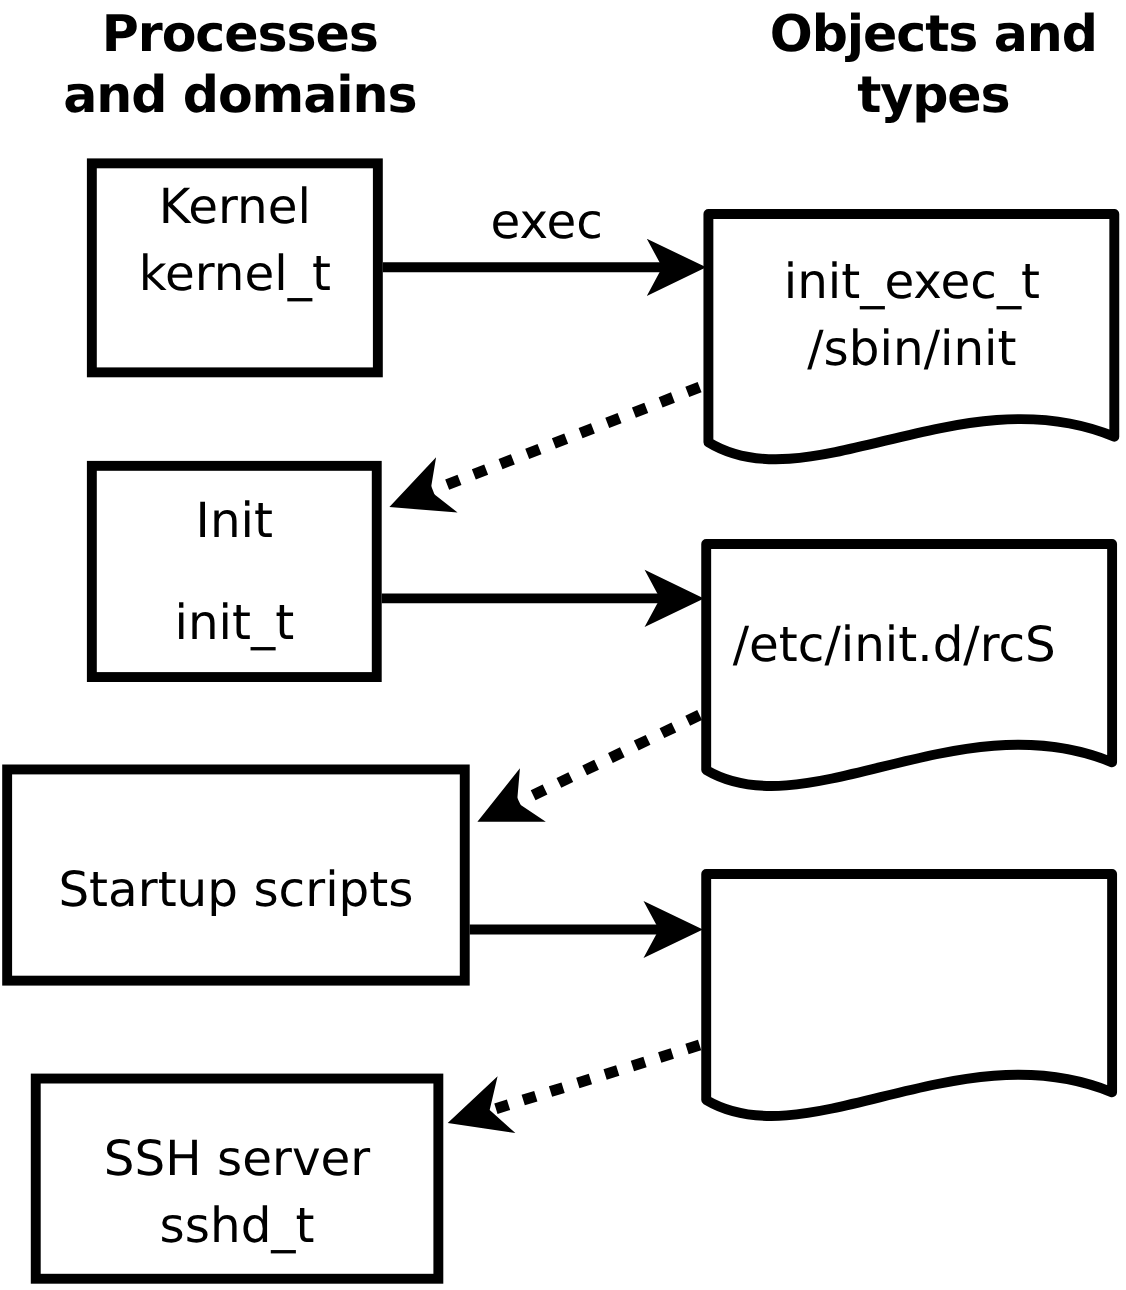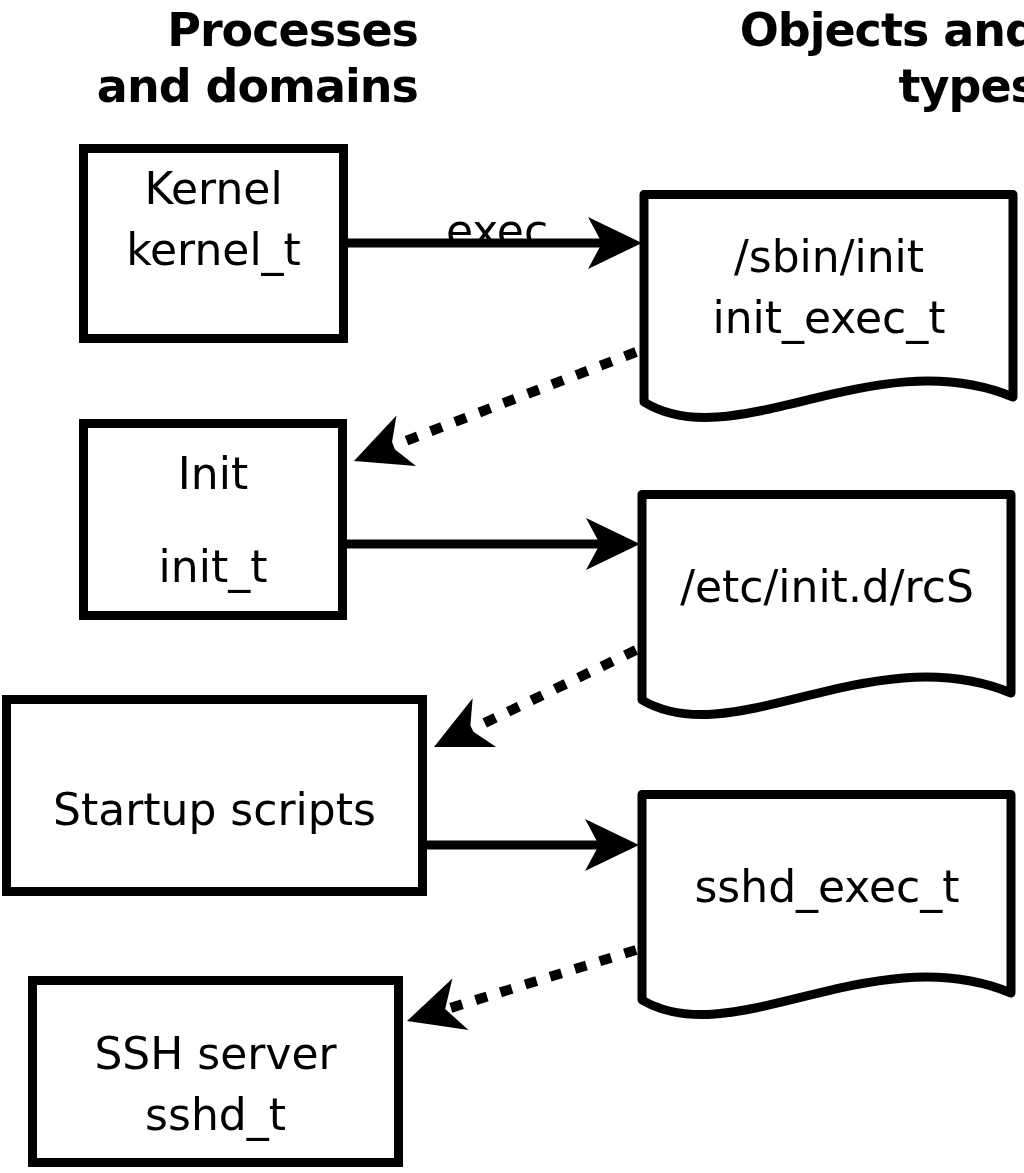--- a/index.html
+++ b/index.html
@@ -12,21 +12,21 @@
     font-family: "DejaVu Sans", "Liberation Sans", sans-serif;
     color: #000000;
   }
   #shapes {
     position: absolute;
     left: 0; top: 0;
     width: 1024px; height: 1173px;
   }
   .col-title {
     position: absolute;
-    text-align: right;
+    text-align: center;
     font-weight: bold;
     font-size: 46px;
     line-height: 56px;
     letter-spacing: -1px;
     white-space: nowrap;
   }
   .col-title span { display: block; }
   .node-label {
     position: absolute;
     display: flex;
@@ -90,42 +90,41 @@
 
   <div class="col-title" style="left:18px; top:2px; width:400px;">
     <span>Processes</span>
     <span>and domains</span>
   </div>
   <div class="col-title" style="left:660px; top:2px; width:377px;">
     <span>Objects and</span>
     <span>types</span>
   </div>
 
-  <div class="edge-label" style="left:397px; top:178px; width:200px;margin-top:29px;">exec</div>
+  <div class="edge-label" style="left:397px; top:178px; width:200px;">exec</div>
 
   <div class="node-label" style="left:79px; top:144px; width:269px; height:149px;">
     <span>Kernel</span>
     <span>kernel_t</span>
   </div>
   <div class="node-label" style="left:79px; top:419px; width:268px; height:201px;gap:32px;">
     <span>Init</span>
     <span>init_t</span>
   </div>
   <div class="node-label" style="left:2px; top:695px; width:425px; height:228px;">
     <span>Startup scripts</span>
   </div>
   <div class="node-label" style="left:28px; top:976px; width:375px; height:216px;">
     <span>SSH server</span>
     <span>sshd_t</span>
   </div>
 
   <div class="node-label" style="left:644px; top:194px; width:370px; height:185px;">
+    <span>init_exec_t</span>
     <span>/sbin/init</span>
-    <span>init_exec_t</span>
   </div>
-  <div class="node-label" style="left:642px; top:494px; width:370px; height:185px;">
+  <div class="node-label" style="left:628px; top:494px; width:370px; height:185px;">
     <span>/etc/init.d/rcS</span>
   </div>
   <div class="node-label" style="left:642px; top:794px; width:370px; height:185px;">
-    <span>sshd_exec_t</span>
   </div>
 
 </div>
 
 </body></html>

